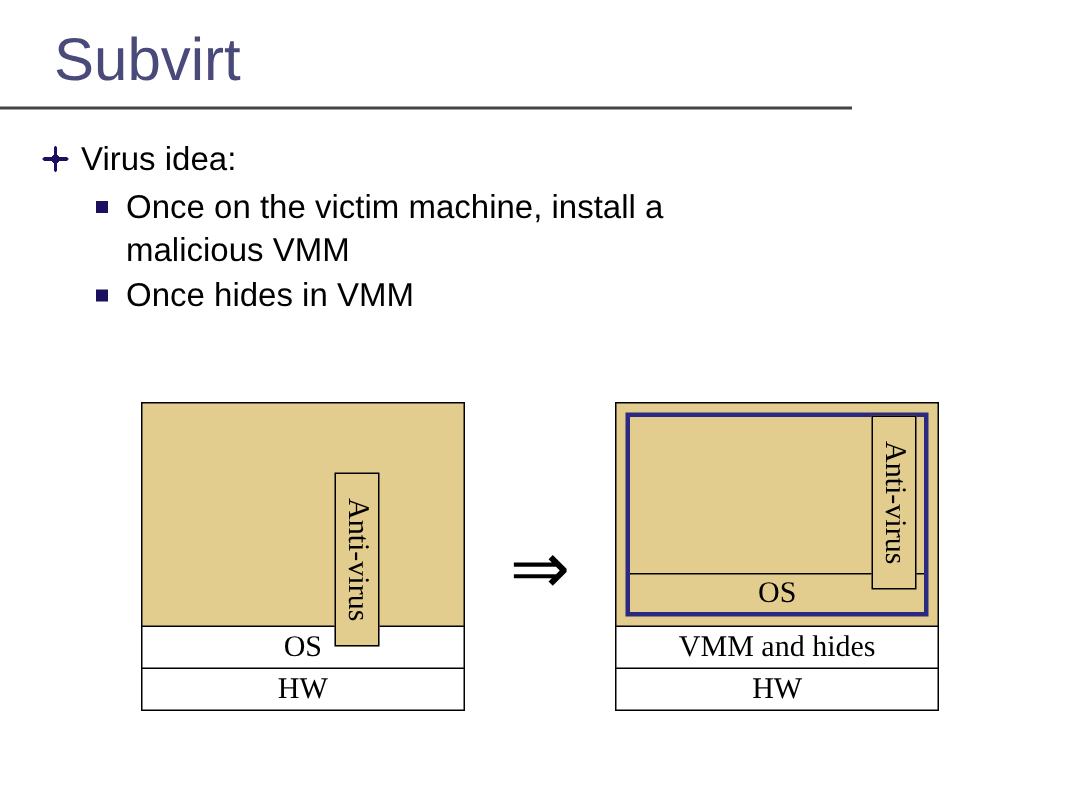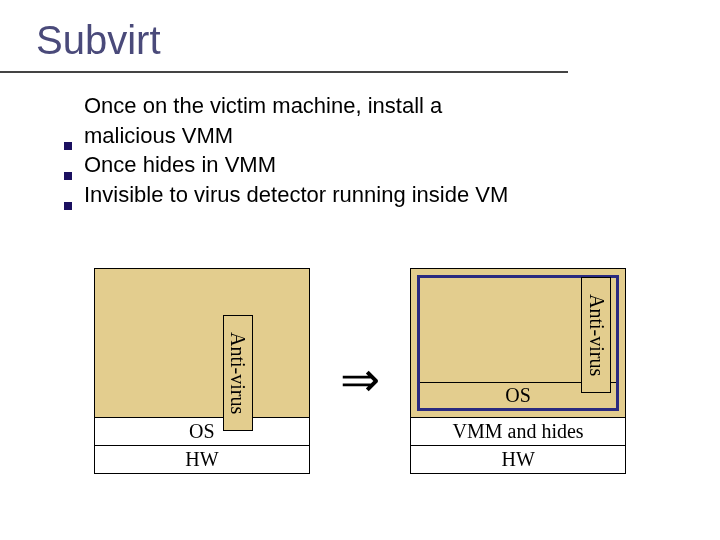--- a/index.html
+++ b/index.html
@@ -26,21 +26,21 @@
   .b1 .marker {
     width: 14px; height: 14px; margin: 8px 10px 0 0;
     display: inline-block;
     background:
       radial-gradient(circle at 50% 50%, #1b1060 0 3px, transparent 3px),
       linear-gradient(45deg, transparent 44%, #1b1060 44% 56%, transparent 56%),
       linear-gradient(-45deg, transparent 44%, #1b1060 44% 56%, transparent 56%);
     transform: rotate(45deg) scale(0.9);
     flex-shrink: 0;
   }
-  .b2 { display: flex; align-items: flex-end; margin-left: 34px; }
+  .b2 { display: flex; align-items: flex-start; margin-left: 34px; }
   .b2 .sq {
     width: 8px; height: 8px; background: #1b1060; margin: 11px 12px 0 0; flex-shrink: 0;
   }
   .diagrams {
     position: absolute;
     top: 268px; left: 0; width: 720px;
     display: flex;
     align-items: center;
     justify-content: center;
     gap: 30px;
@@ -94,31 +94,31 @@
   }
 </style>
 </head>
 <body>
 
 <div class="slide">
   <div class="title">Subvirt</div>
   <hr class="rule">
 
   <div class="body">
+    <div class="b1">
+      <span class="marker"></span>
+      <span>Virus idea:</span>
+    </div>
     <div class="b2">
       <span class="sq"></span>
       <span>Once on the victim machine, install a malicious VMM</span>
     </div>
     <div class="b2">
       <span class="sq"></span>
       <span>Once hides in VMM</span>
-    </div>
-    <div class="b2">
-      <span class="sq"></span>
-      <span>Invisible to virus detector running inside VM</span>
     </div>
   </div>
 
   <div class="diagrams">
 
     <div class="stack">
       <div class="sandbox">
         <div class="av" style="right:56px; bottom:-14px; width:30px; height:116px;">Anti-virus</div>
       </div>
       <div class="row">OS</div>

